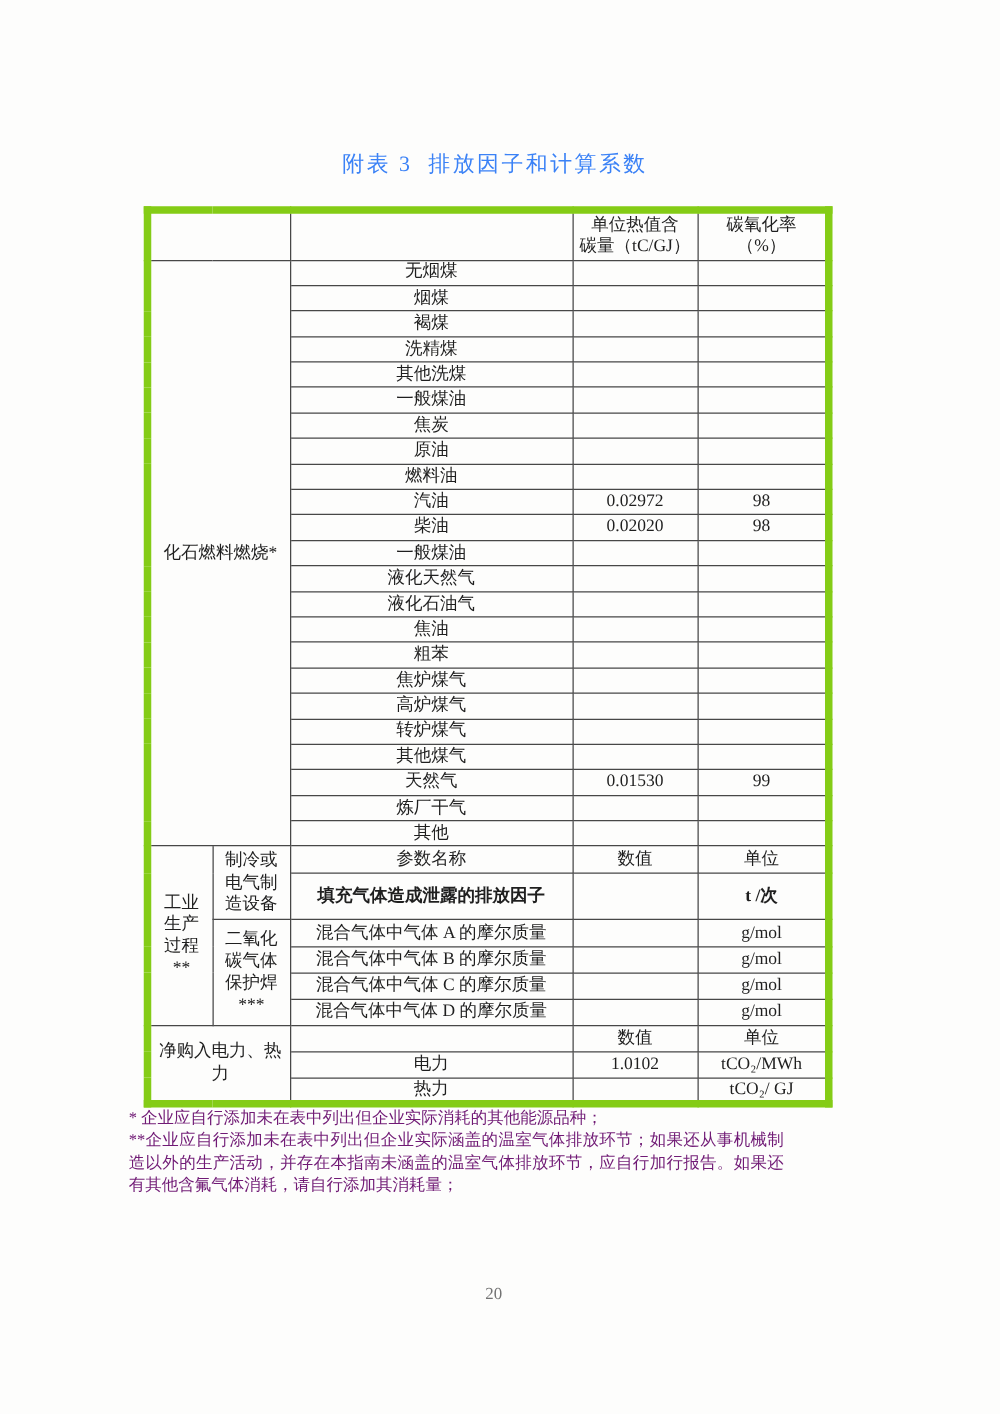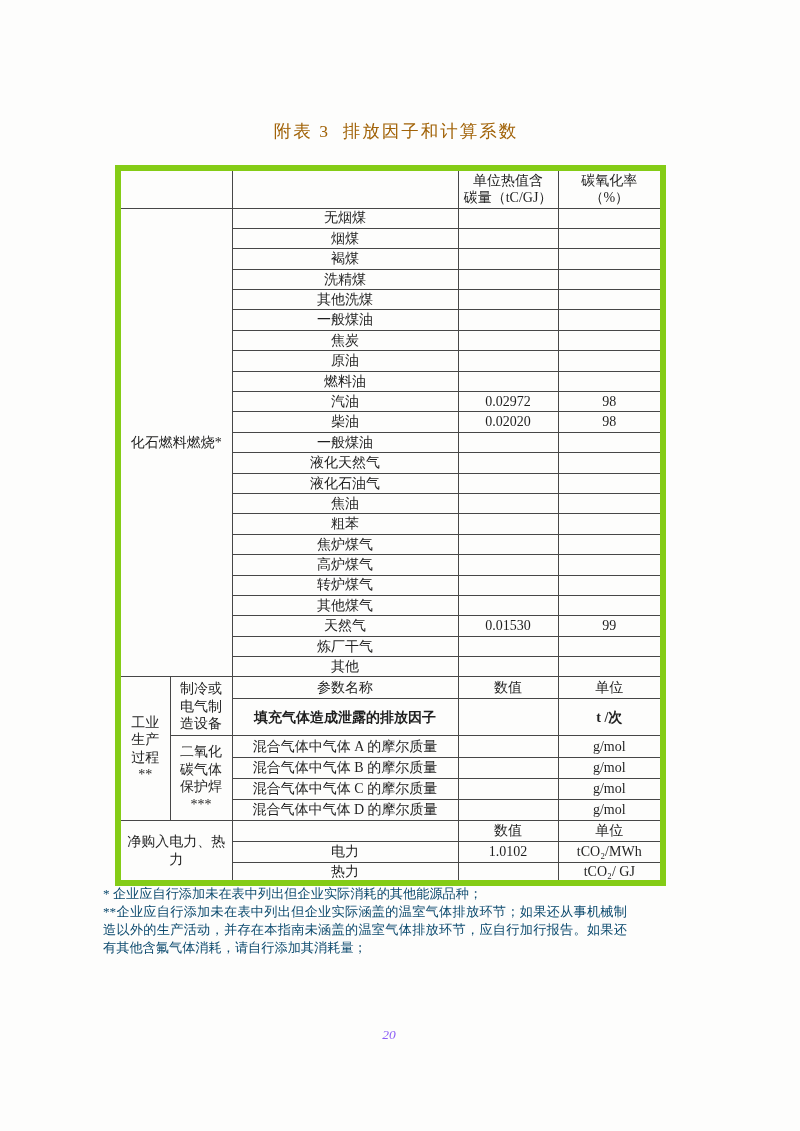--- a/index.html
+++ b/index.html
@@ -18,21 +18,21 @@
     overflow: hidden;
   }
   .doc-title {
     position: absolute;
     top: 119px;
     left: 0;
     width: 792px;
     text-align: center;
     font-size: 17.5px;
     letter-spacing: 2px;
-    color: #a16207;
+    color: #3b82f6;
     white-space: pre;
   }
   table.main-table {
     position: absolute;
     left: 115px;
     top: 165px;
     width: 545px;
     border-collapse: collapse;
     table-layout: fixed;
     border: 6px solid #84cc16;
@@ -56,35 +56,34 @@
   td.header-cell { font-size: 13.5px; line-height: 1.35; }
   td.section-label { font-size: 14px; line-height: 19px; }
   td.num-cell { font-size: 14.5px; }
   .footnotes {
     position: absolute;
     left: 103px;
     top: 885px;
     width: 524px;
     font-size: 13.2px;
     line-height: 18.1px;
-    color: #0c4a6e;
+    color: #701a75;
   }
   .footnotes p {
     margin: 0;
     text-align: justify;
   }
   .page-number {
     position: absolute;
     top: 1027px;
-    left: 10px;
+    left: 16px;
     width: 758px;
     text-align: center;
     font-size: 13.5px;
-    color: #8b5cf6;
-    font-style: italic;
+    color: #737373;
   }
 </style>
 </head>
 <body>
 
 <div class="page">
 
   <div class="doc-title">附表 3  排放因子和计算系数</div>
 
   <table class="main-table">

